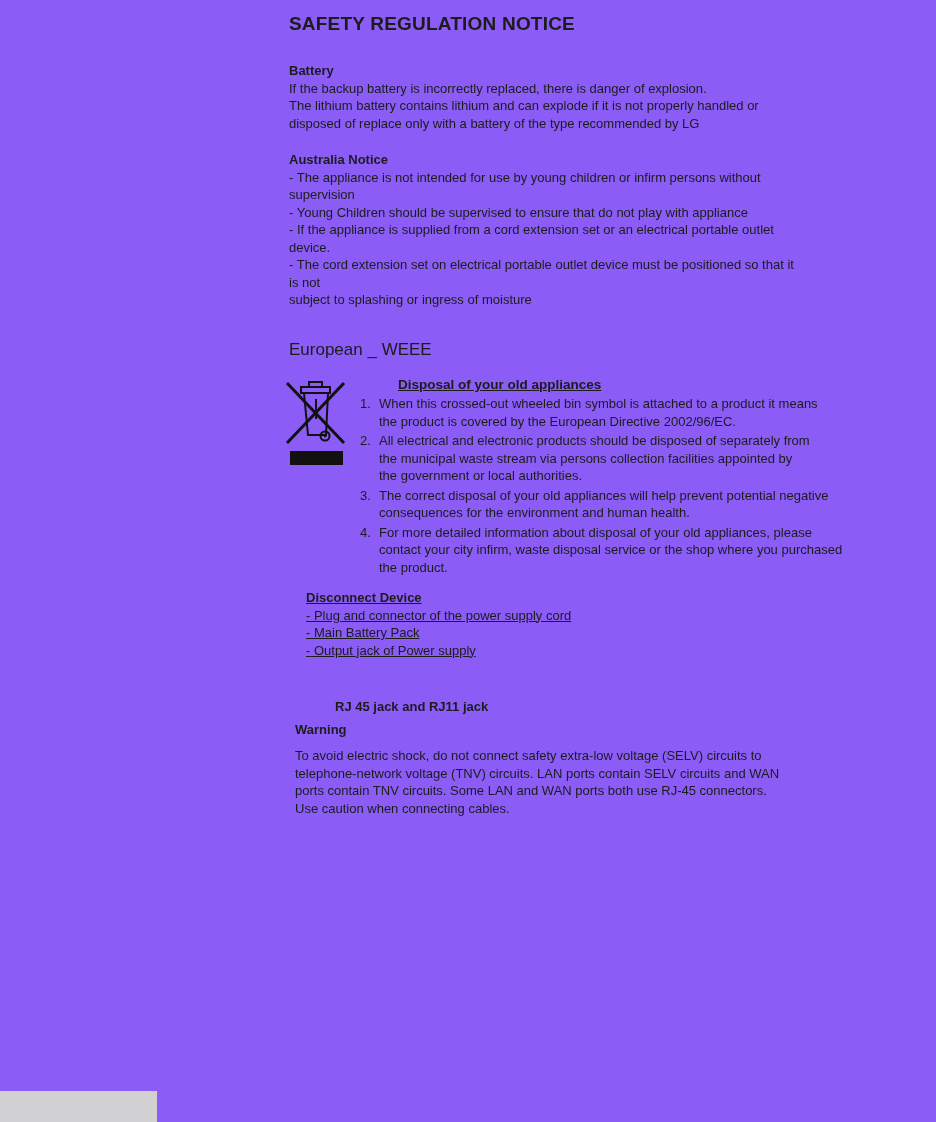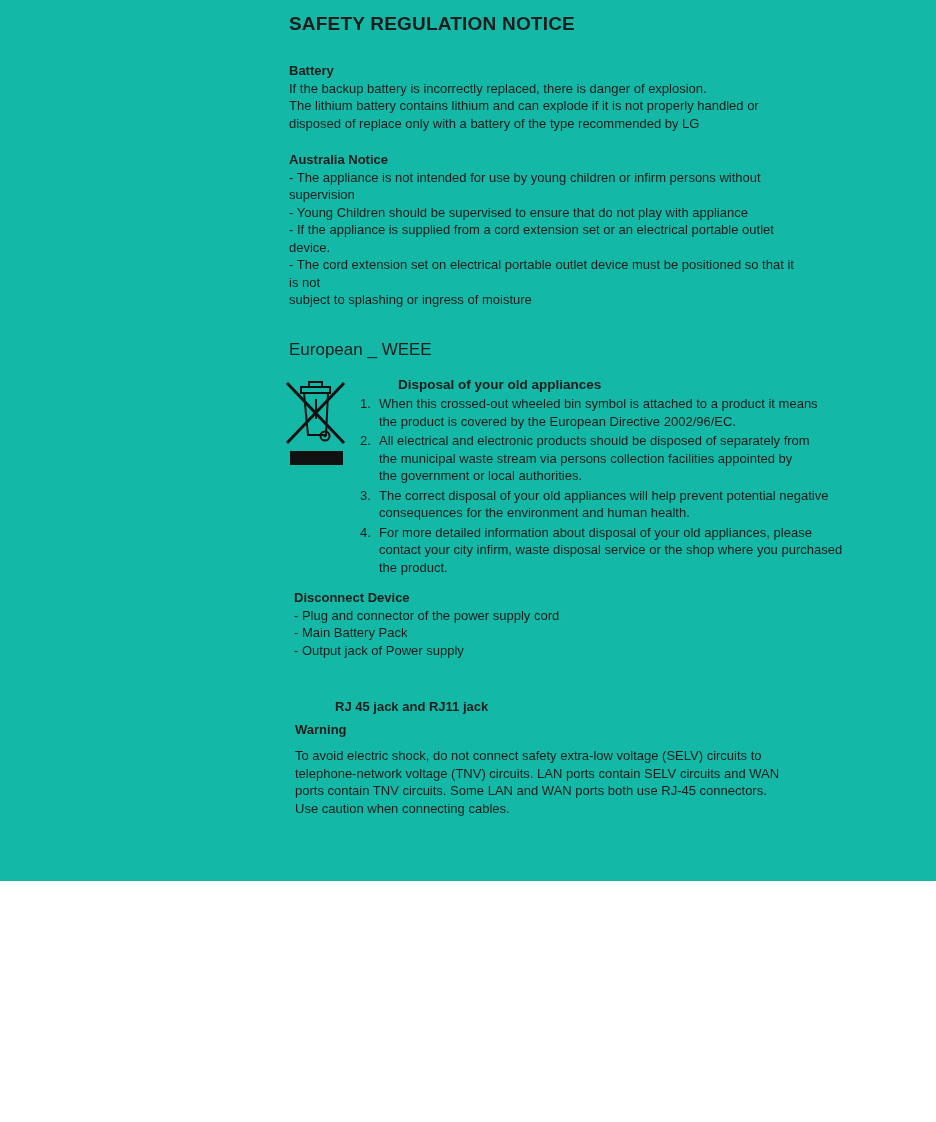--- a/index.html
+++ b/index.html
@@ -3,22 +3,22 @@
 <meta charset="utf-8">
 <style>
   html, body {
     margin: 0;
     padding: 0;
     background: #ffffff;
   }
   .page {
     position: relative;
     width: 936px;
-    height: 881px;
-    background: #14b8a6;
+    height: 1122px;
+    background: #8b5cf6;
     overflow: hidden;
     font-family: "Liberation Sans", sans-serif;
     color: #1c1c1c;
   }
   .doc-title {
     position: absolute;
     left: 289px;
     top: 13px;
     font-size: 19px;
     font-weight: bold;
@@ -52,41 +52,42 @@
     top: 379px;
     width: 62px;
     height: 90px;
   }
   .disposal-heading {
     position: absolute;
     left: 398px;
     top: 377px;
     font-size: 13.5px;
     font-weight: bold;
+    text-decoration: underline;
     white-space: nowrap;
   }
   .weee-list {
     position: absolute;
     left: 360px;
     top: 395px;
     width: 566px;
     font-size: 13px;
     line-height: 17.5px;
   }
   .weee-item {
     display: flex;
     margin-bottom: 2px;
   }
   .weee-item .num {
     flex: 0 0 19px;
   }
   .weee-item .itext {
     flex: 1;
   }
-  .sec-disconnect { left: 294px; top: 589px; width: 600px; }
+  .sec-disconnect { left: 306px; top: 589px; width: 600px; text-decoration: underline; }
   .sec-rj         { left: 295px; top: 698px; width: 620px; }
   .sec-rj .sec-heading { margin-bottom: 5px; padding-left: 40px; }
   .sec-rj .sub-heading { font-weight: bold; margin-bottom: 9px; }
   .footer-tab {
     position: absolute;
     left: 0;
     top: 1091px;
     width: 157px;
     height: 31px;
   }

